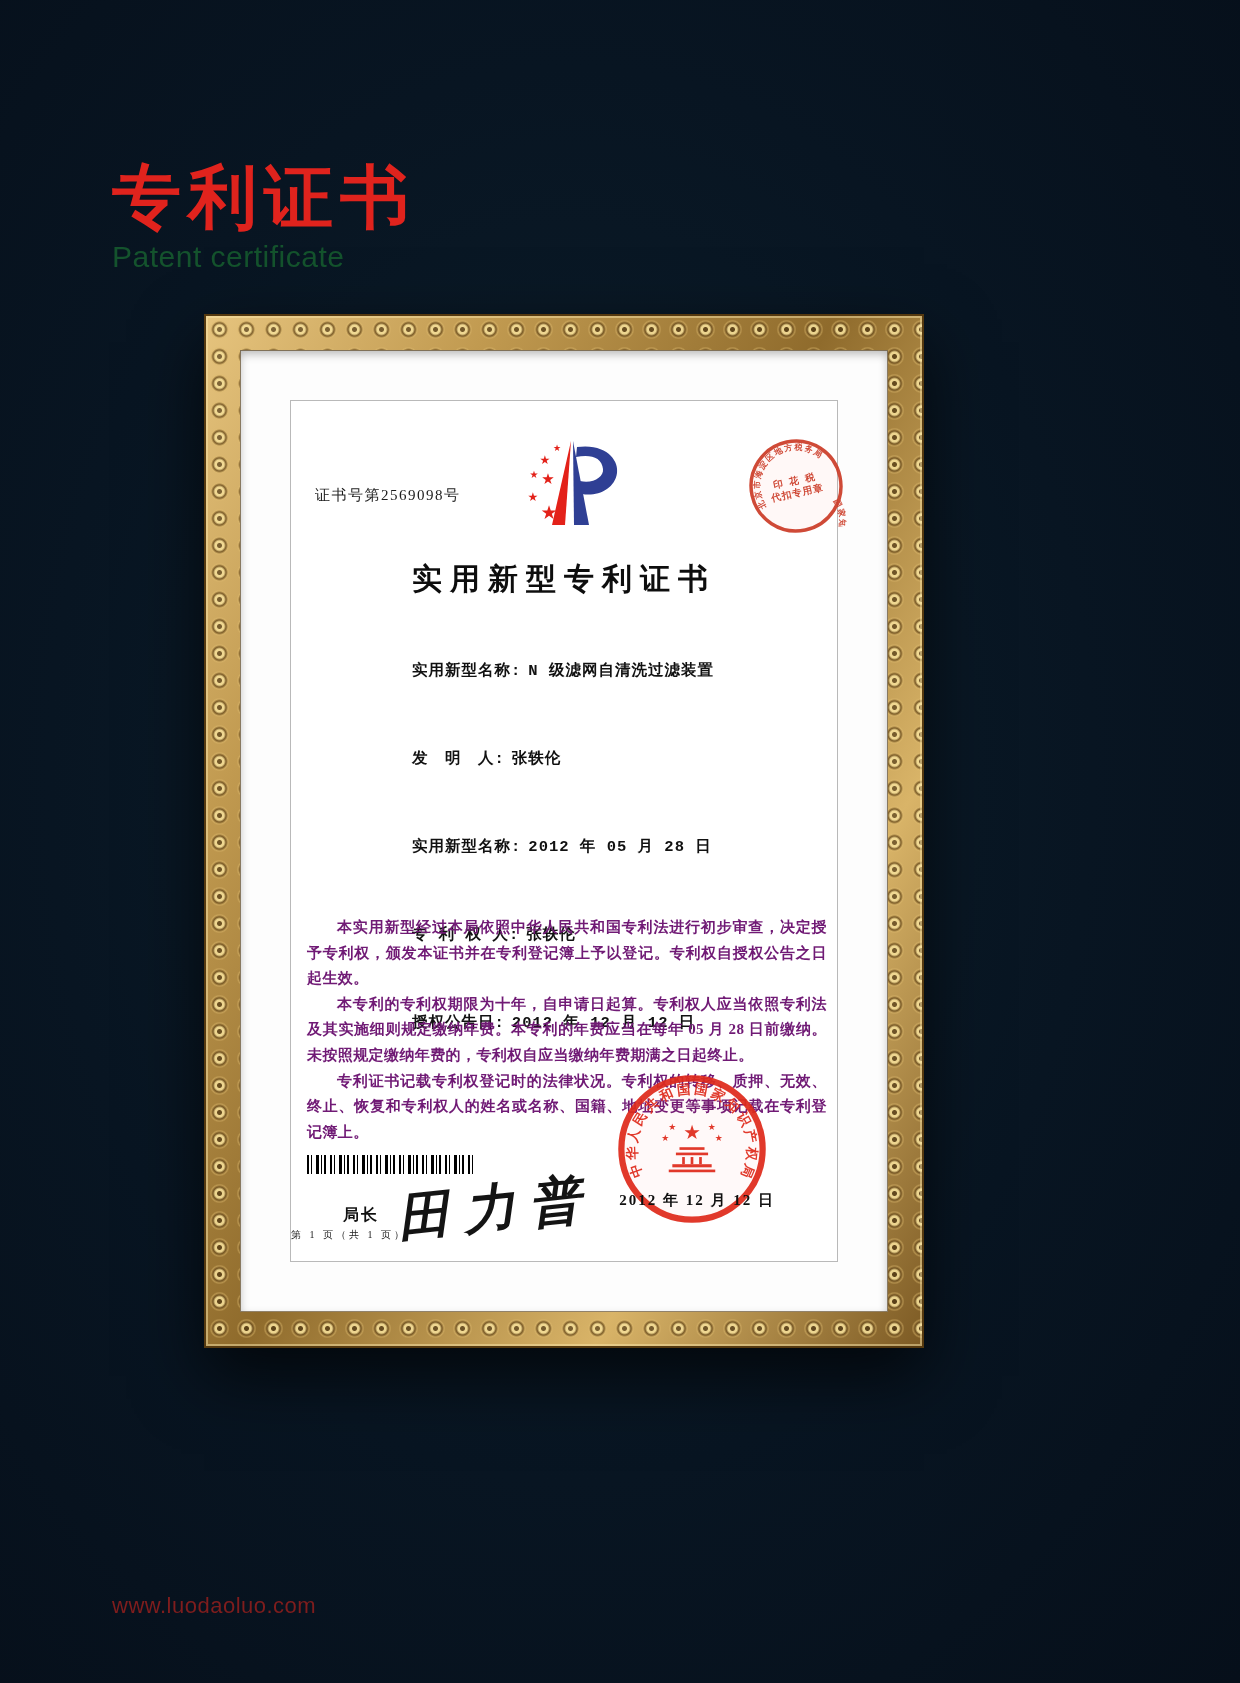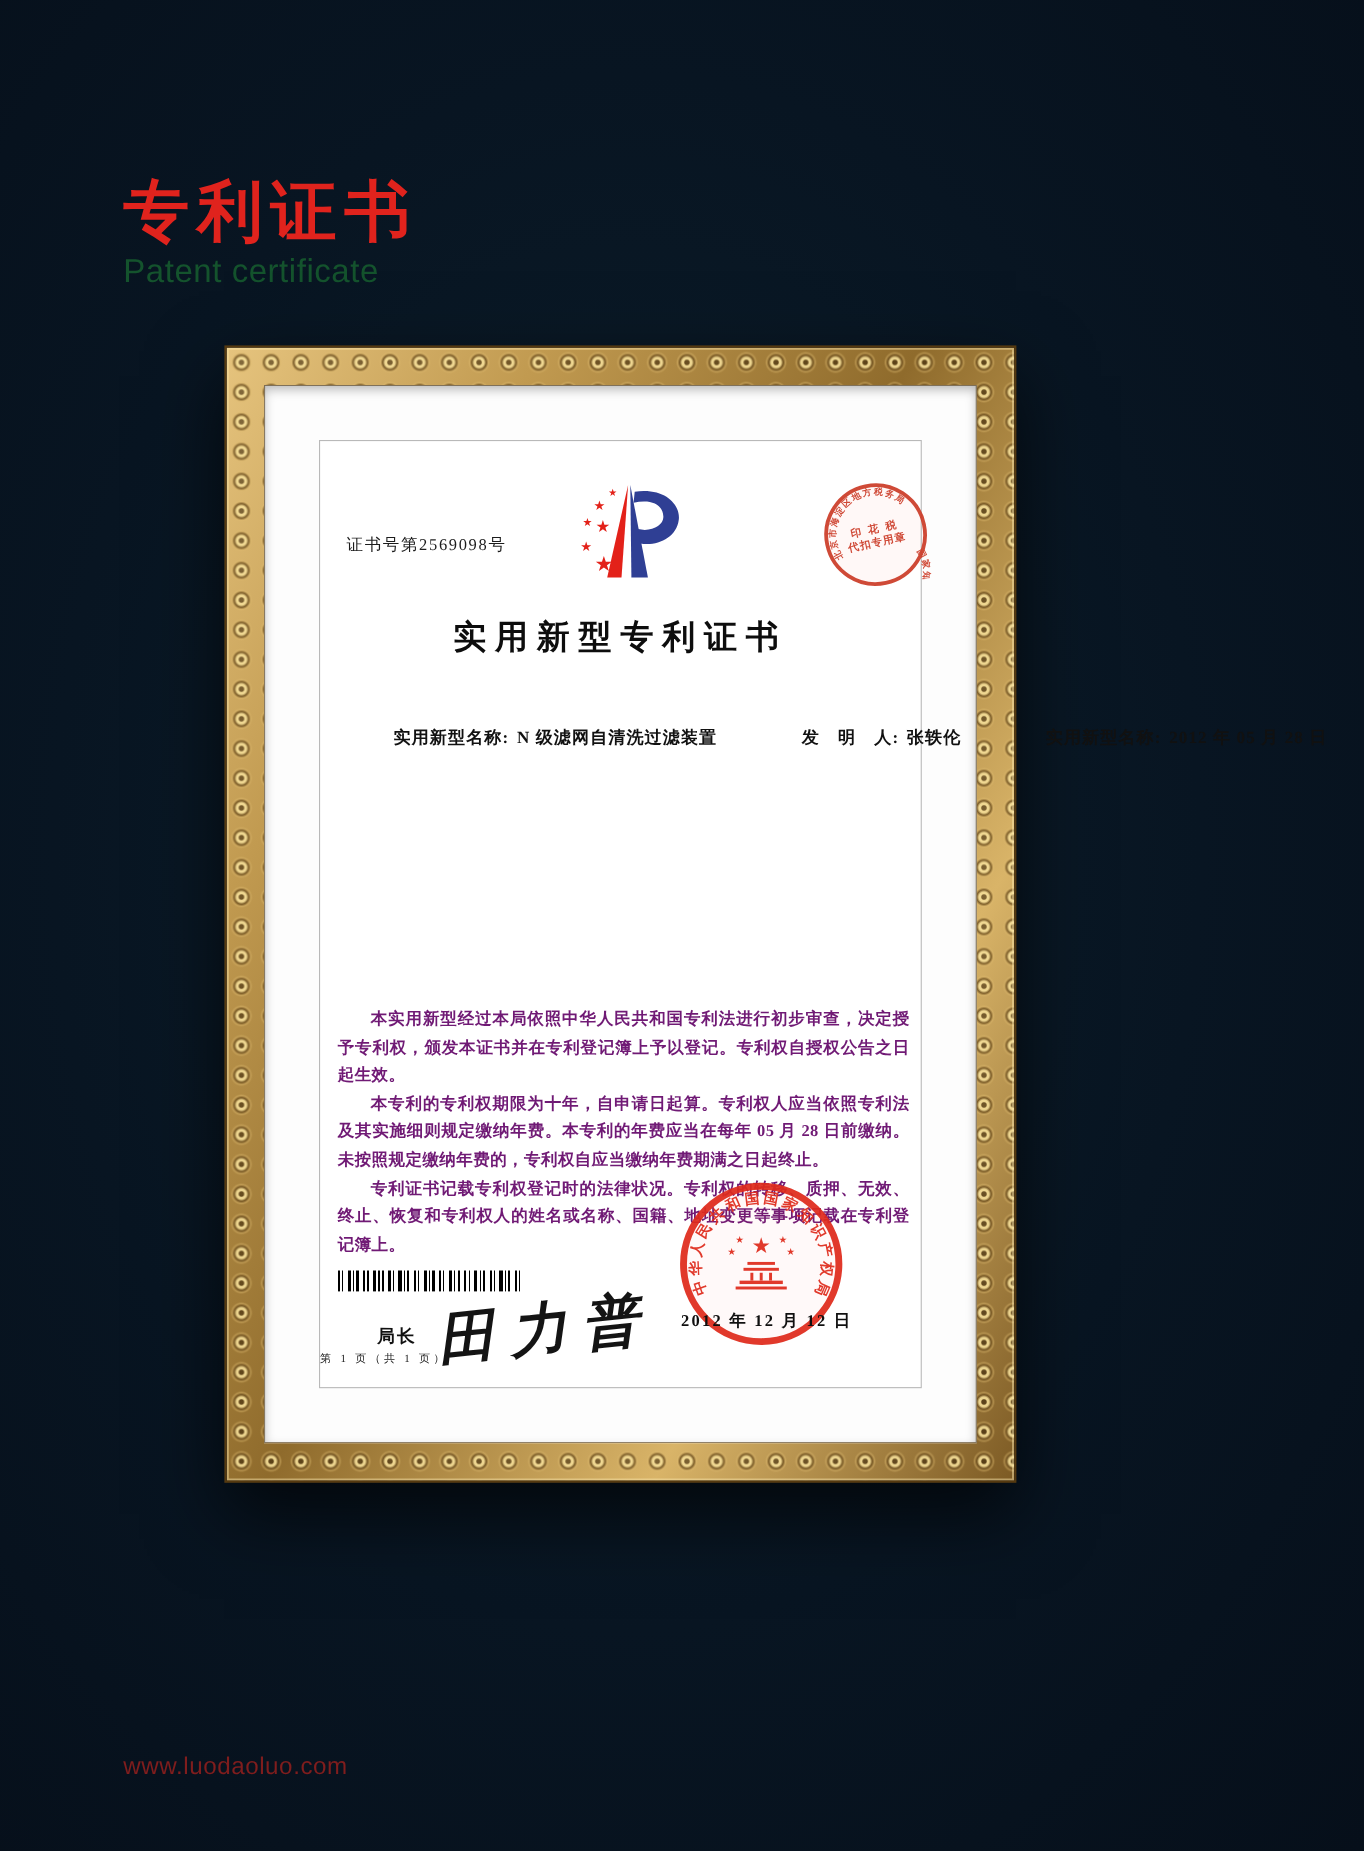--- a/index.html
+++ b/index.html
@@ -3,21 +3,21 @@
 <meta charset="utf-8">
 <style>
   html,body{margin:0;padding:0;}
   body{
     width:1240px;height:1683px;position:relative;overflow:hidden;
     background:radial-gradient(ellipse at 46% 46%, #0c1e2b 0%, #081522 55%, #060f1a 100%);
     font-family:"Liberation Sans","DejaVu Sans",sans-serif;
   }
   
   .hdr{position:absolute;left:112px;top:160px;}
-  .hdr-zh{font-size:60px;font-weight:bold;color:#e0231d;letter-spacing:7px;line-height:1.1;}
+  .hdr-zh{font-size:69px;font-weight:bold;color:#e0231d;letter-spacing:7px;line-height:1.1;}
   .hdr-en{font-size:30px;color:#14532d;margin-top:4px;letter-spacing:0.5px;}
   
   .site{position:absolute;left:112px;top:1593px;font-size:22px;color:#7f1d1d;letter-spacing:0.5px;}
   
   .frame{
     position:absolute;left:204px;top:314px;width:720px;height:1034px;box-sizing:border-box;
     padding:34px;border:2px solid #55390f;
     background:
       radial-gradient(circle, rgba(48,30,6,.55) 2px, rgba(243,220,150,.92) 3px 4.5px, rgba(105,75,28,.82) 6.5px, rgba(222,186,110,.45) 8.5px, rgba(0,0,0,0) 10px),
       linear-gradient(120deg,#e6c47e 0%,#c19a50 22%,#8f6b2c 48%,#d9b468 75%,#7c5a24 100%);
@@ -31,21 +31,21 @@
   .sheet{
     position:relative;width:100%;height:100%;box-sizing:border-box;background:#fff;
     border:1px solid #b9b9b9;color:#111;
     font-family:"Liberation Serif","DejaVu Serif",serif;
   }
   
   .cert-no{position:absolute;left:24px;top:85px;font-size:15px;letter-spacing:1.5px;color:#1c1c1c;}
   .logo{position:absolute;left:50%;top:26px;transform:translateX(-50%);margin-left:6px;width:126px;height:112px;}
   .tax-stamp{position:absolute;right:-8px;top:36px;width:98px;height:98px;transform:rotate(-12deg);opacity:.92;}
   .cert-title{position:absolute;left:0;right:0;top:158px;text-align:center;font-size:30px;font-weight:bold;letter-spacing:8px;color:#0d0d0d;}
-  .fields{position:absolute;left:18px;right:14px;top:240px;display:flex;flex-direction:row;gap:28px;}
+  .fields{position:absolute;left:18px;right:14px;top:240px;display:flex;flex-direction:column;gap:28px;font-family:Liberation Mono, monospace;}
   .field-row{font-size:15.5px;font-weight:bold;letter-spacing:1px;line-height:20px;white-space:pre;}
   .f-label{display:inline-block;}
   .f-value{margin-left:7px;}
   .paras{position:absolute;left:16px;right:10px;top:514px;}
   .paras p{margin:0;font-size:15px;font-weight:600;line-height:25.6px;text-align:justify;text-indent:2em;letter-spacing:0.4px;color:#701a75;}
   .barcode{
     position:absolute;left:16px;top:754px;width:166px;height:19px;background:#fff;
     background-image:repeating-linear-gradient(90deg,#000 0 2px,#fff 2px 4px,#000 4px 5px,#fff 5px 9px,#000 9px 12px,#fff 12px 14px,#000 14px 15px,#fff 15px 17px,#000 17px 19px,#fff 19px 23px);
   }
   .dir-label{position:absolute;left:52px;top:804px;font-size:16px;font-weight:600;letter-spacing:2px;}

